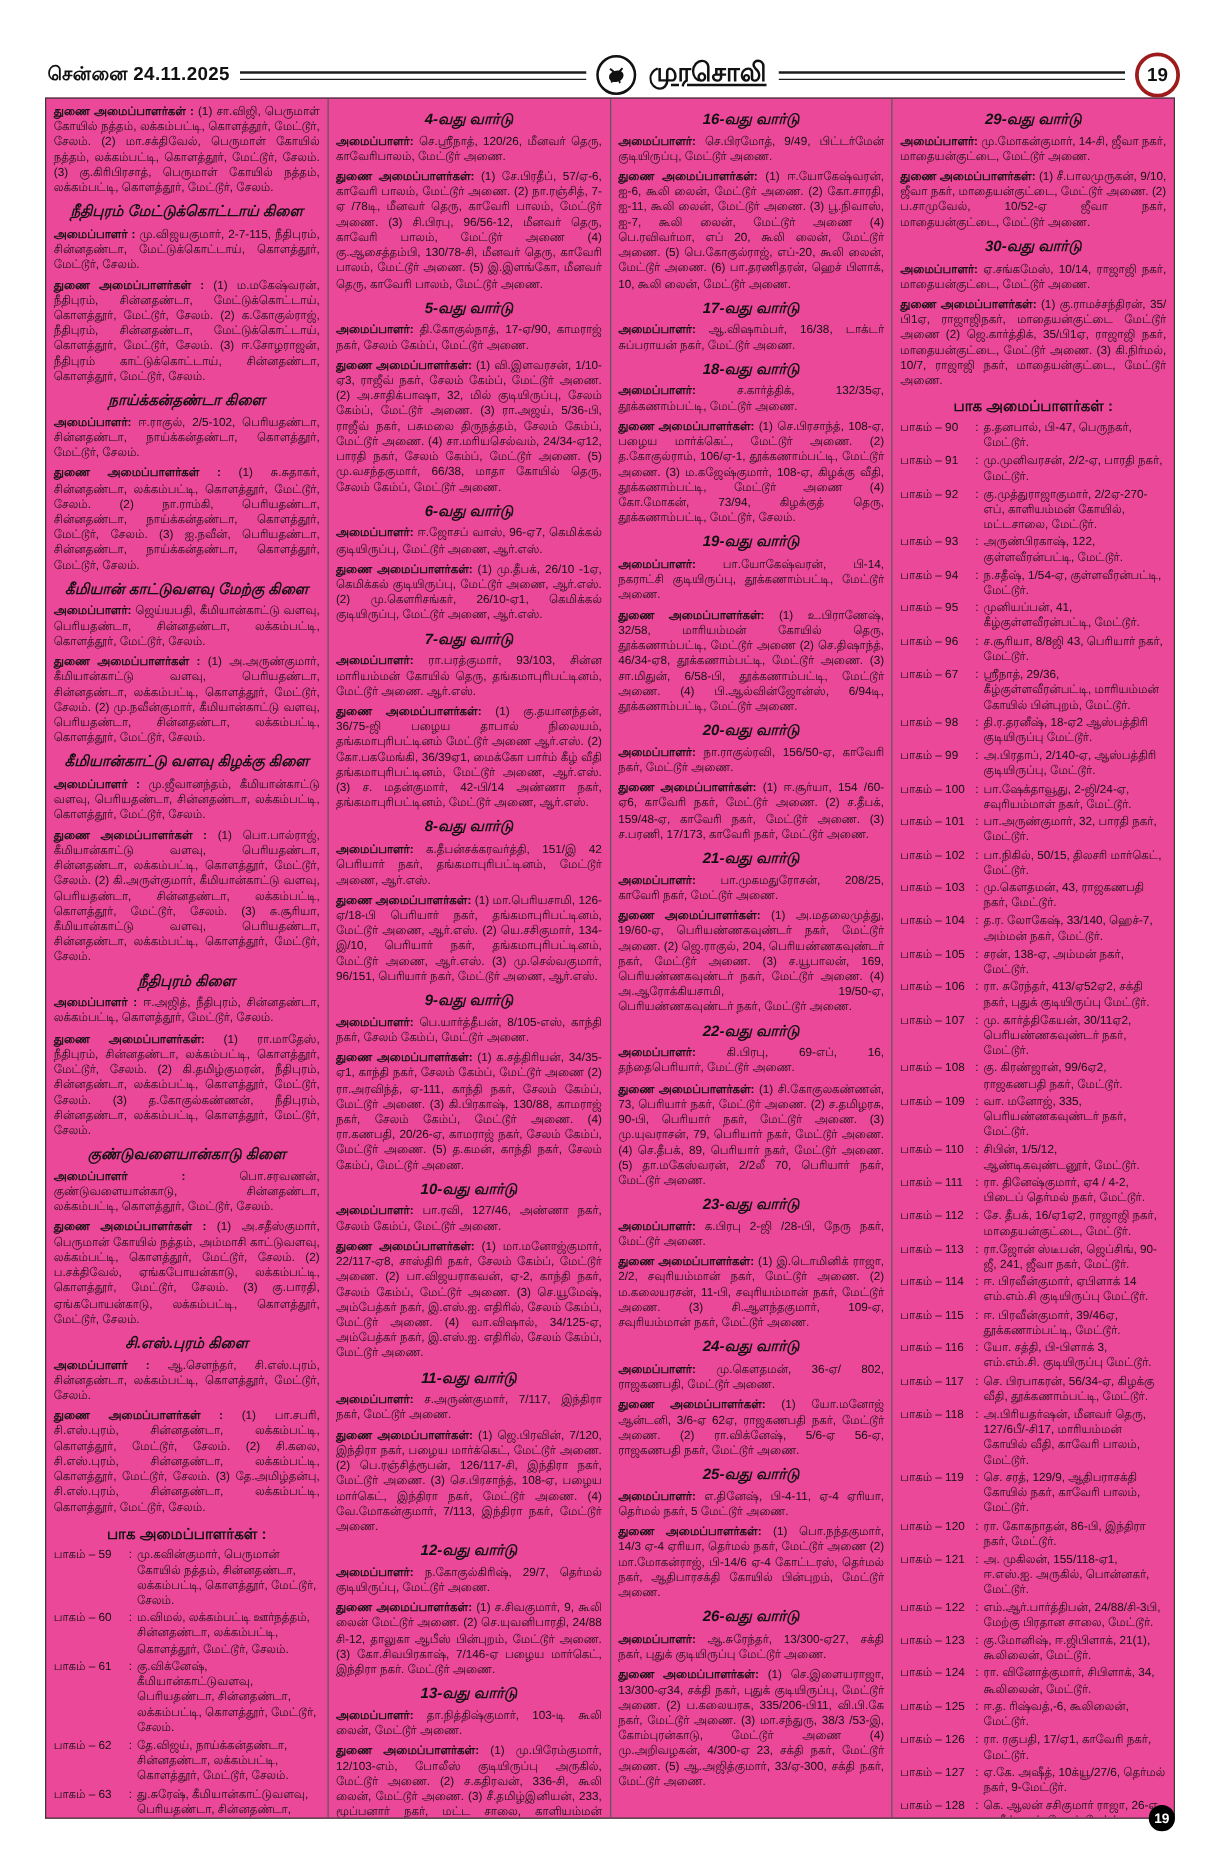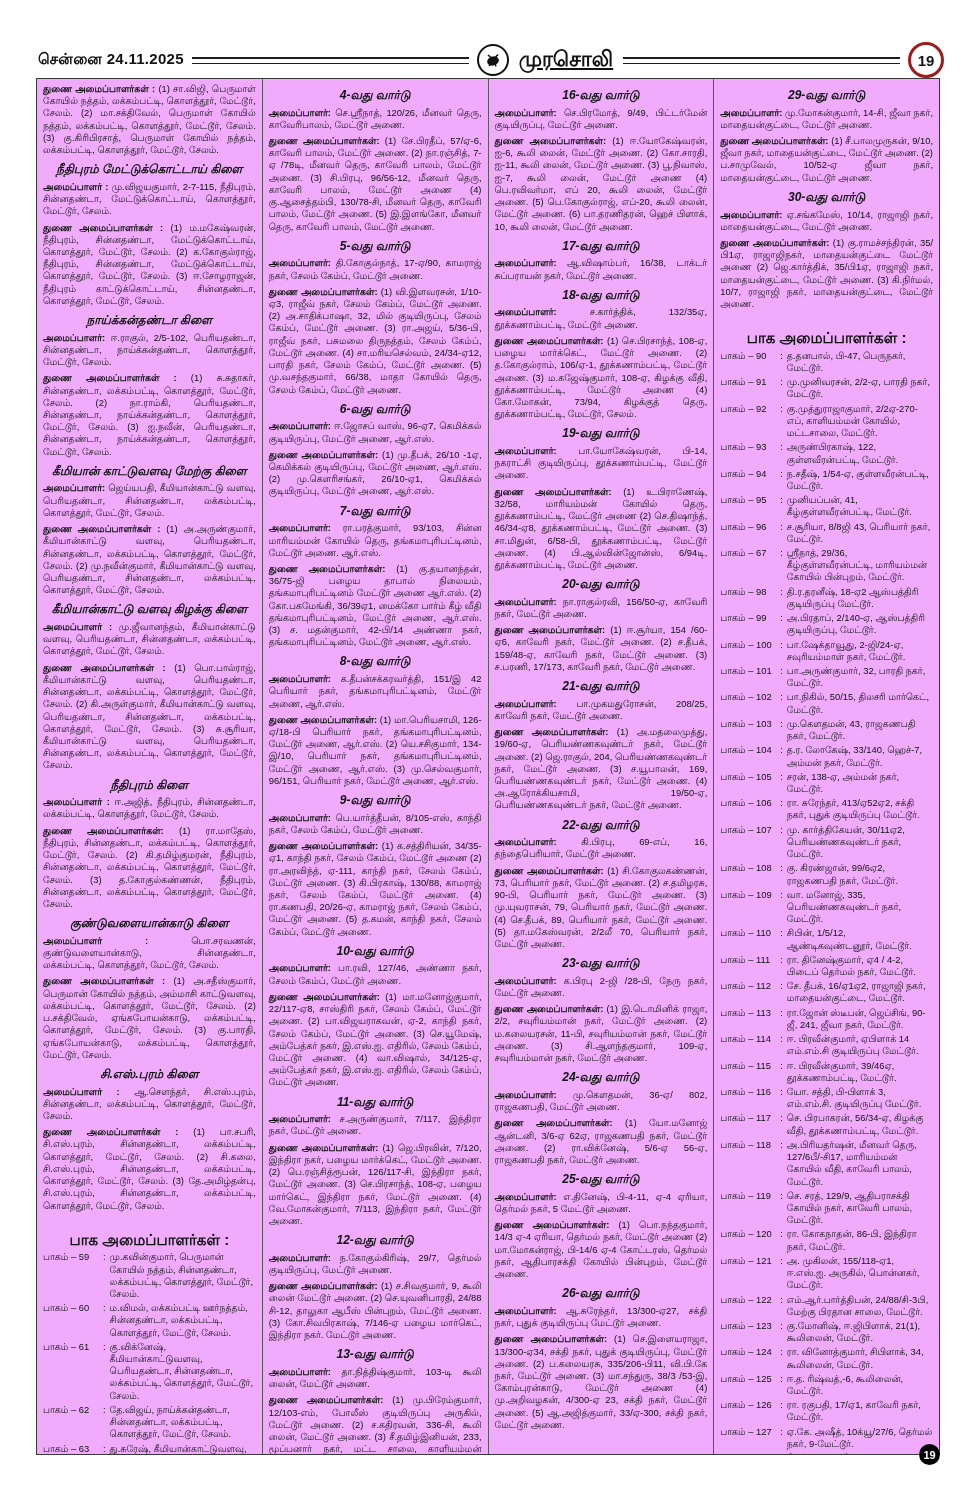--- a/index.html
+++ b/index.html
@@ -11,26 +11,26 @@
   .dateline{font-weight:bold;font-size:15px;white-space:nowrap;letter-spacing:.3px;}
   .rule{flex:1;height:4px;border-top:2px solid #1c1c1c;border-bottom:1px solid #1c1c1c;}
   .logo-circle{width:28px;height:28px;border:2px solid #111;border-radius:50%;
                display:flex;align-items:center;justify-content:center;flex:0 0 auto;}
   .paper-title{font-weight:bold;font-size:21px;white-space:nowrap;padding:0 2px;text-decoration:underline;}
   .page-circle{width:30px;height:30px;border:3px solid #9e1b1b;border-radius:50%;
                display:flex;align-items:center;justify-content:center;
                font-weight:bold;font-size:15px;color:#111;background:#fff;flex:0 0 auto;}
   
   .content{position:absolute;left:36px;top:78px;width:904px;height:1377px;
-           border:1.5px solid #3a3a3a;display:flex;background:#f0abfc;box-sizing:border-box;}
+           border:1.5px solid #3a3a3a;display:flex;background:#ec4899;box-sizing:border-box;}
   .col{flex:1;padding:3px 6px 4px;overflow:hidden;box-sizing:border-box;
        font-size:9.4px;line-height:1.3;}
   .col + .col{border-left:1px solid #5a5a5a;}
   .h-branch,.h-ward{text-align:center;font-weight:bold;font-size:12px;margin:6px 0 3px;font-style:italic;}
-  .h-parts{text-align:center;font-weight:bold;font-size:15px;margin:18px 0 2px;}
+  .h-parts{text-align:center;font-weight:bold;font-size:12px;margin:8px 0 2px;}
   .para{margin:1px 0 4px;text-align:justify;}
   .para b{font-size:9.4px;}
   .part{display:flex;margin:1px 0 2px;}
   .part-label{min-width:58px;white-space:nowrap;}
   .part-colon{padding:0 4px 0 2px;}
   .part-body{flex:1;}
   
   .page-dot{position:absolute;right:32px;top:1444px;width:21px;height:21px;border-radius:50%;
             background:#000;color:#fff;display:flex;align-items:center;justify-content:center;
             font-weight:bold;font-size:11px;}

